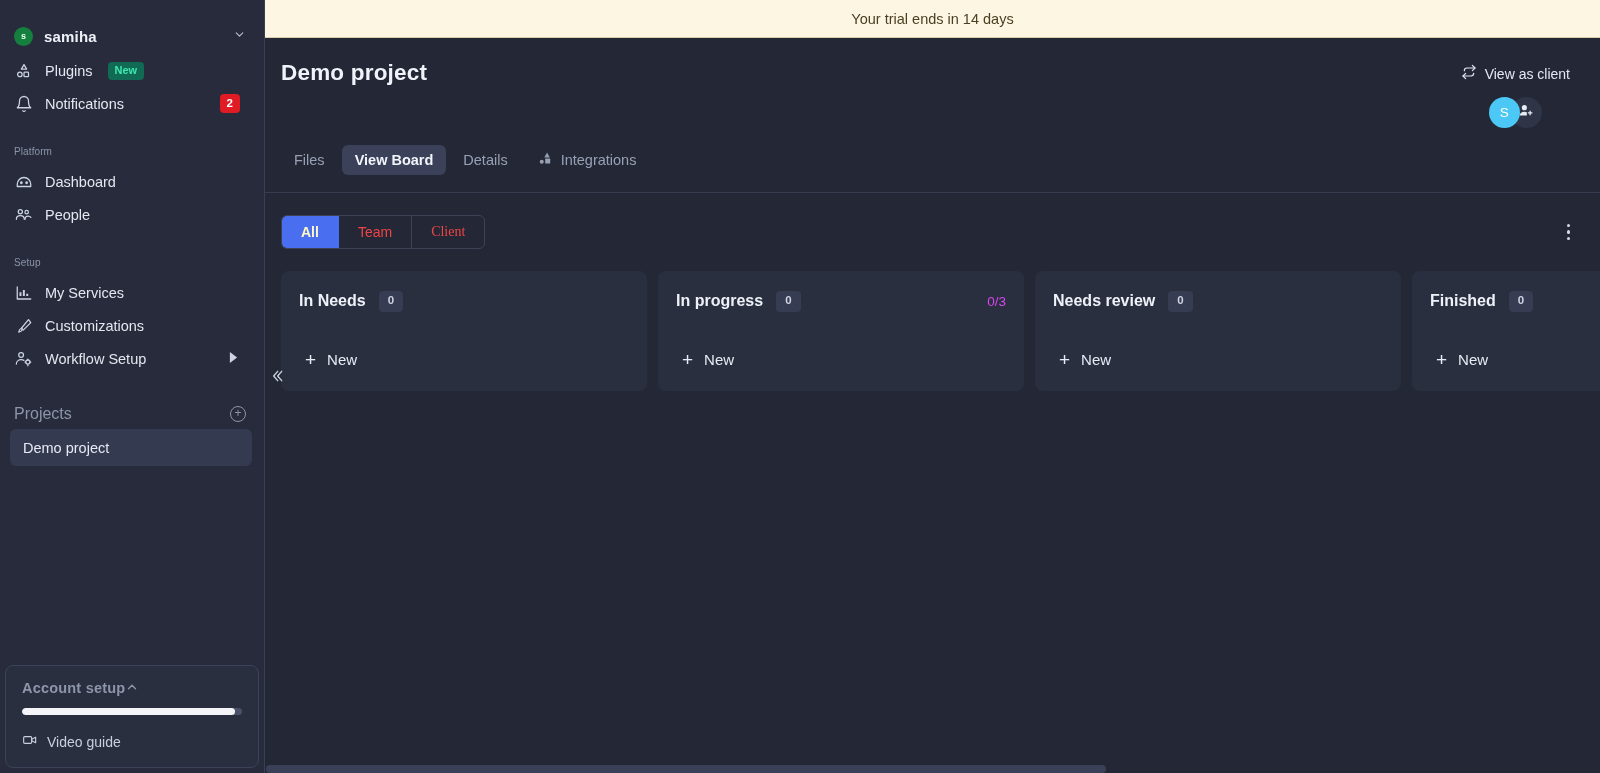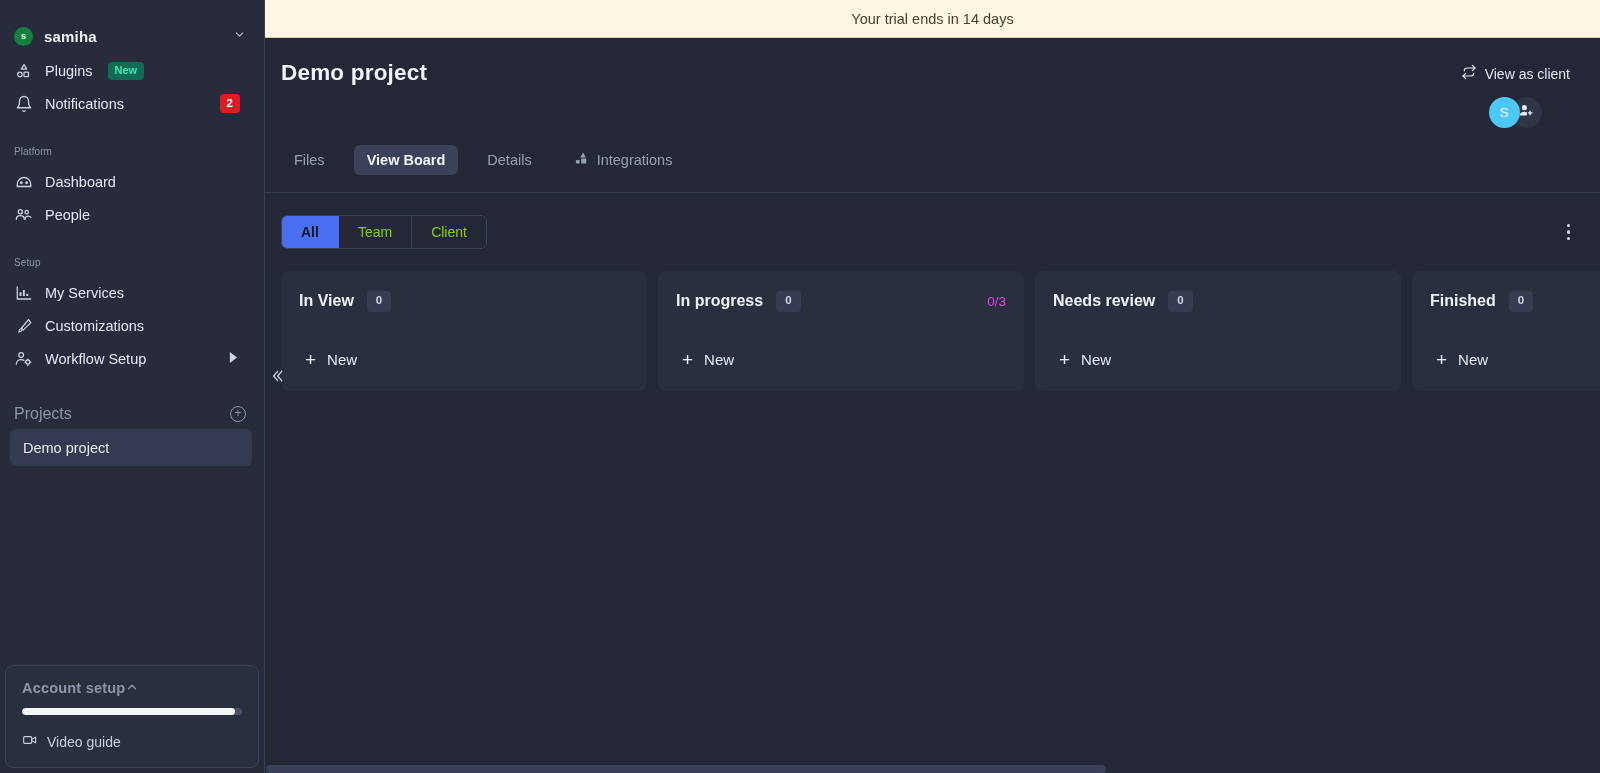--- a/index.html
+++ b/index.html
@@ -114,41 +114,41 @@
     display:flex; align-items:center; justify-content:center; cursor:pointer;
     position: relative; z-index: 2;
   }
   .av2 {
     width: 31px; height: 31px; border-radius: 50%;
     background: #2f3446; color: #e7ebf4;
     display:flex; align-items:center; justify-content:center; cursor:pointer;
     margin-left: -9px; z-index: 1;
   }
 
-  .tabs-row { display:flex; align-items:center; gap: 16px; padding: 16px 0 0 16px; }
+  .tabs-row { display:flex; align-items:center; gap: 4px; padding: 16px 0 0 16px; }
   .tab {
     display:flex; align-items:center; gap:8px;
     padding: 7px 13px; border-radius: 6px; font-size: 14.5px;
     color: #98a0b4; cursor: pointer; white-space: nowrap;
   }
   .tab.active { background: #3a4158; color: #f2f5fb; font-weight: bold; }
 
   .divider { height:1px; background:#373d50; margin-top: 16px;}
 
   .filter-row {
     display:flex; align-items:center; justify-content: space-between;
     padding: 22px 24px 0 16px;
   }
   .segmented { display:flex; border: 1px solid #3c4357; border-radius: 6px; overflow:hidden; }
   .seg {
-    padding: 8px 19px; font-size: 14px; color:#84cc16;
+    padding: 8px 19px; font-size: 14px; color:#ef4444;
     background: transparent; cursor:pointer; border-right: 1px solid #3c4357;
   }
-  .seg:last-child { border-right: none; }
-  .seg.active { background:#4a6ef0; color:#0f172a; font-weight: bold; border-right-color:#4a6ef0;}
+  .seg:last-child { border-right: none; font-family: Liberation Serif, serif; }
+  .seg.active { background:#4a6ef0; color:#fef9c3; font-weight: bold; border-right-color:#4a6ef0;}
   .kebab { display:flex; flex-direction:column; gap:3px; padding: 6px; cursor:pointer; }
   .kebab i { width:3.5px; height:3.5px; border-radius:50%; background:#d4d9e6; display:block;}
 
   .board-wrap { flex: 1; overflow: hidden; position: relative; padding: 22px 0 0 16px; }
   .board { display:flex; gap: 11px; align-items: flex-start; }
   .column {
     width: 366px; flex: 0 0 366px; background: #2a2f40; border-radius: 8px;
     padding: 20px 18px 22px;
   }
   .col-head { display:flex; align-items:center; justify-content: space-between; }
@@ -397,21 +397,21 @@
           <i></i>
         </div>
     </div>
 
     <div class="board-wrap">
       <div class="board">
 
         <div class="column">
           <div class="col-head">
             <div class="col-head-left">
-              <span class="col-title">In View</span>
+              <span class="col-title">In Needs</span>
               <span class="col-count">0</span>
             </div>
             <span class="col-limit"></span>
           </div>
           <div class="col-new">
             <span class="pl">+</span>
             <span>New</span>
           </div>
         </div>
 

